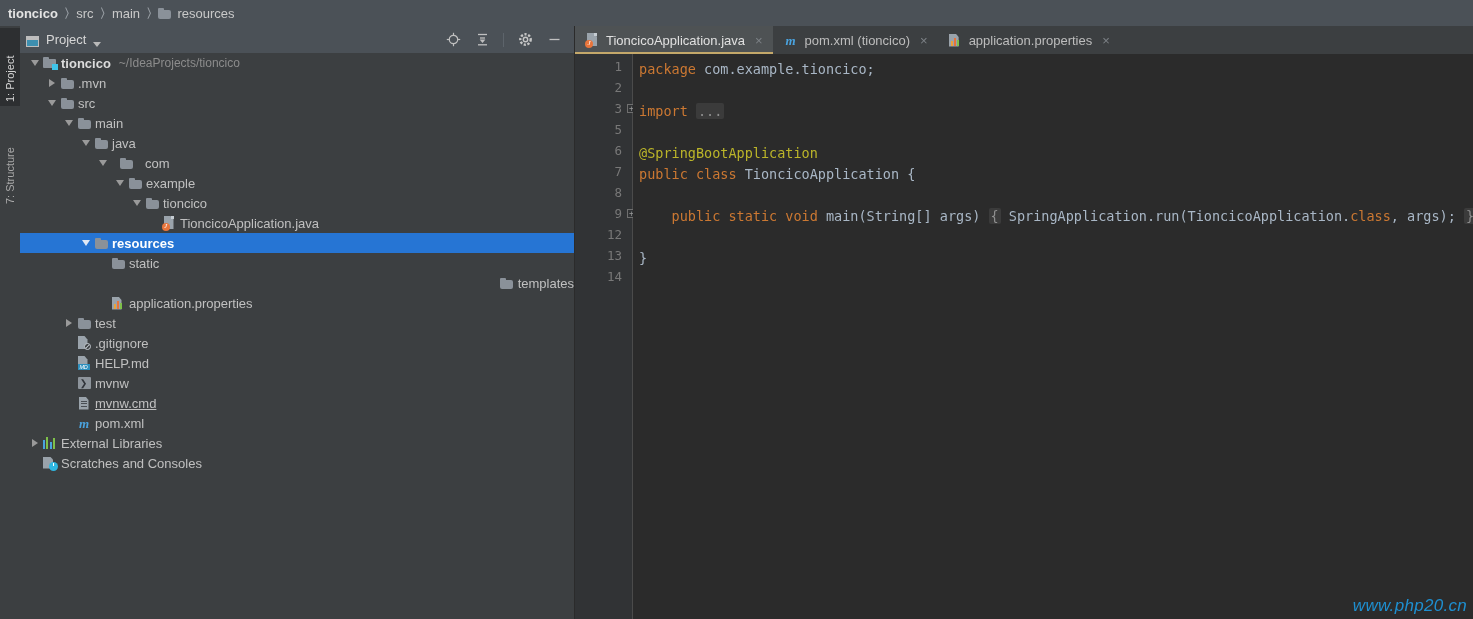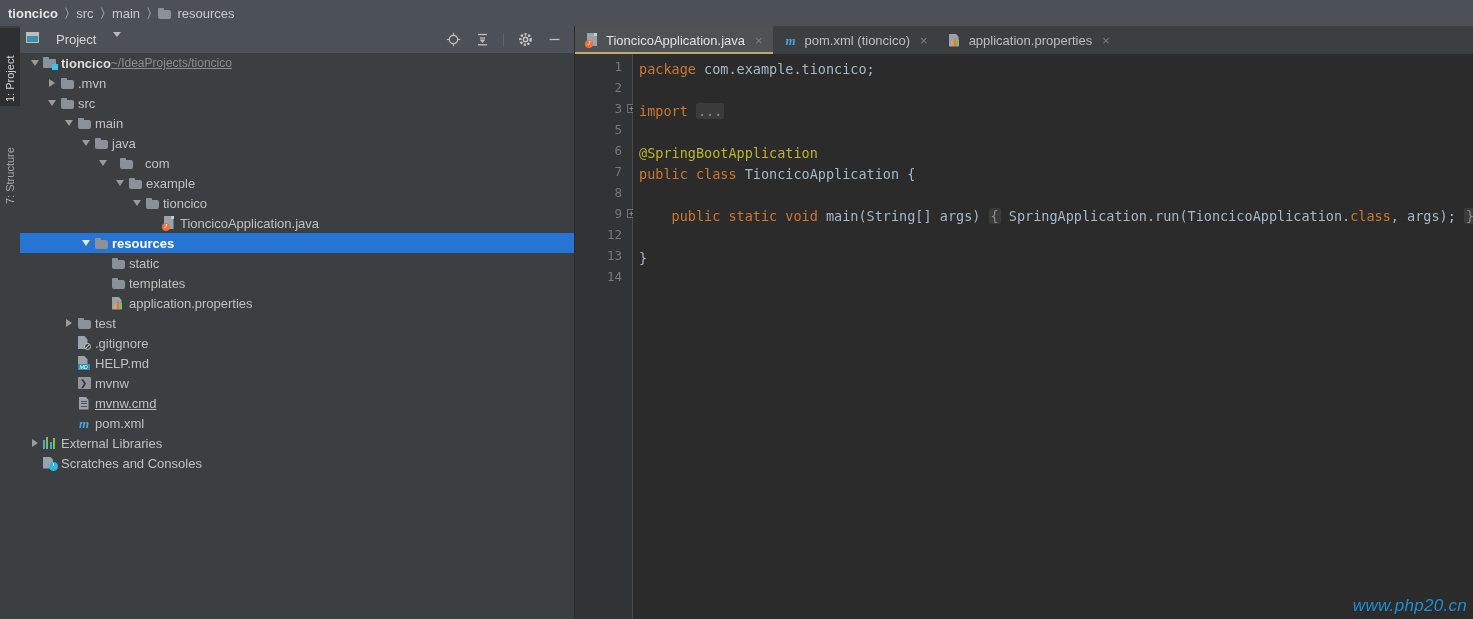--- a/index.html
+++ b/index.html
@@ -45,21 +45,21 @@
   
   .panel{
     position:absolute;left:20px;top:26px;width:554px;height:593px;
     background:#3c3f41;border-right:1px solid #2b2b2b;
   }
   .panel-head{
     position:absolute;left:0;top:0;width:554px;height:27px;
     background:#4b5157;display:flex;align-items:center;
     box-sizing:border-box;padding:0 6px;
   }
-  .panel-title{display:flex;align-items:flex-start;gap:17px;color:#d6d6d6;font-size:13px;}
+  .panel-title{display:flex;align-items:flex-end;gap:7px;color:#d6d6d6;font-size:13px;}
   .panel-title .pico{
     width:13px;height:11px;border:1.5px solid #bdbdbd;box-sizing:border-box;
     background:linear-gradient(to bottom,#bdbdbd 0 3px,#3d8fb0 3px 100%);
   }
   .caret-dn{width:0;height:0;border-left:4px solid transparent;border-right:4px solid transparent;border-top:5px solid #b9b9b9;}
   .panel-tools{margin-left:auto;display:flex;align-items:center;gap:13px;padding-right:6px;}
   .tbtn{width:16px;height:16px;display:flex;align-items:center;justify-content:center;color:#c0c0c0;}
   .tsep{width:1px;height:14px;background:#5d646b;}
 
   .tree{position:absolute;left:0;top:27px;width:554px;height:566px;overflow:hidden;}
@@ -69,21 +69,21 @@
   }
   .row.sel{background:#2675d4;color:#ffffff;width:554px;}
   .row.bold .lbl{font-weight:bold;color:#dcdcdc;}
   .row.sel .lbl{color:#ffffff;font-weight:bold;}
   .arrow{width:13px;height:13px;display:flex;align-items:center;justify-content:center;flex:0 0 13px;}
   .arrow .t-right{width:0;height:0;border-top:4px solid transparent;border-bottom:4px solid transparent;border-left:6px solid #9a9a9a;}
   .arrow .t-down{width:0;height:0;border-left:4.5px solid transparent;border-right:4.5px solid transparent;border-top:6px solid #9a9a9a;}
   .row.sel .arrow .t-down{border-top-color:#dfe8f5;}
   .icoslot{width:18px;display:flex;align-items:center;justify-content:center;flex:0 0 18px;}
   .lbl{margin-left:2px;}
-  .path{color:#8c8c8c;font-size:12px;font-weight:normal;text-decoration:underline;}
+  .path{color:#8c8c8c;margin-left:8px;font-size:12px;font-weight:normal;}
 
   
   .mod{position:relative;width:14px;height:12px;}
   .mod .f1{position:absolute;left:0;top:2px;width:13px;height:9px;background:#8a9199;border-radius:1px;}
   .mod .f2{position:absolute;left:0;top:0;width:6px;height:3px;background:#8a9199;border-radius:1px 1px 0 0;}
   .mod .badge{position:absolute;right:-1px;bottom:-1px;width:6px;height:6px;background:#3ec4ea;}
 
   
   .java{position:relative;width:13px;height:14px;}
   .java .pg{position:absolute;left:1px;top:0;width:10px;height:13px;background:#9aa3ab;clip-path:polygon(0 0,70% 0,100% 26%,100% 100%,0 100%);}
@@ -338,21 +338,21 @@
           </span>
           <span class="lbl">resources</span>
         </div>
         <div class="row" style="padding-left: 76px;">
           <span class="arrow"></span>
           <span class="icoslot">
             <span class="folder"></span>
           </span>
           <span class="lbl">static</span>
         </div>
-        <div class="row" style="padding-left: 76px;">
+        <div class="row" style="padding-left: 76px; justify-content: flex-end;">
           <span class="arrow"></span>
           <span class="icoslot">
             <span class="folder"></span>
           </span>
           <span class="lbl">templates</span>
         </div>
         <div class="row" style="padding-left: 76px;">
           <span class="arrow"></span>
           <span class="icoslot">
             <span class="props">

